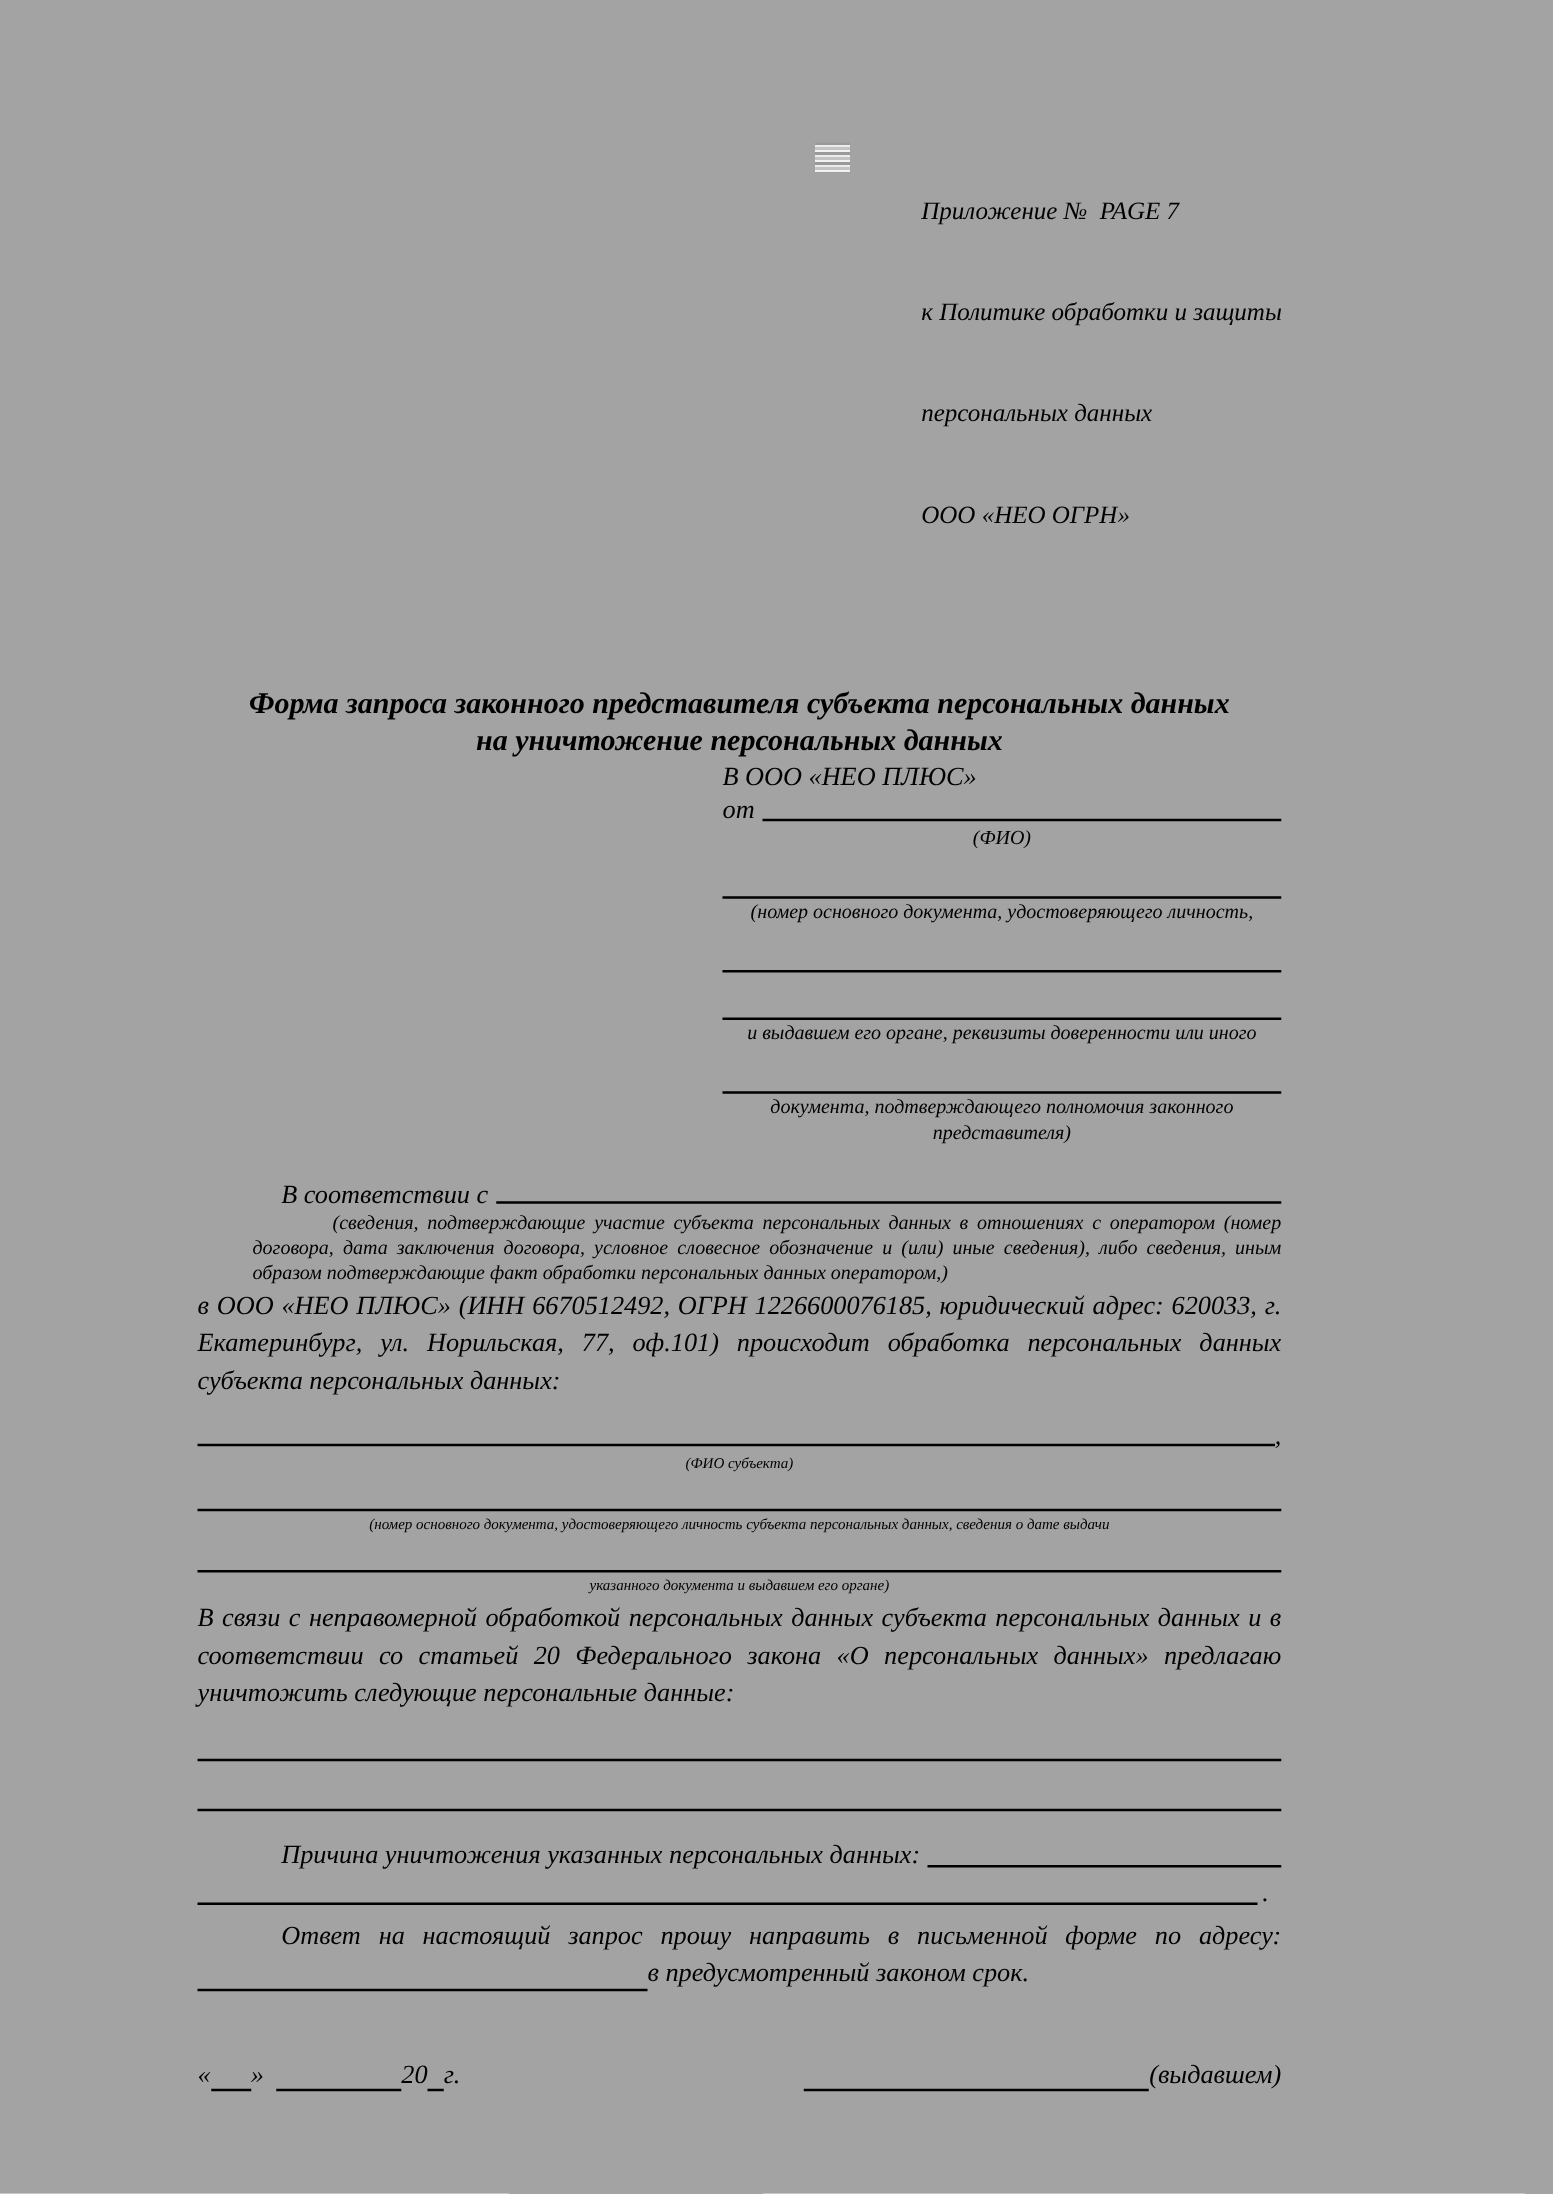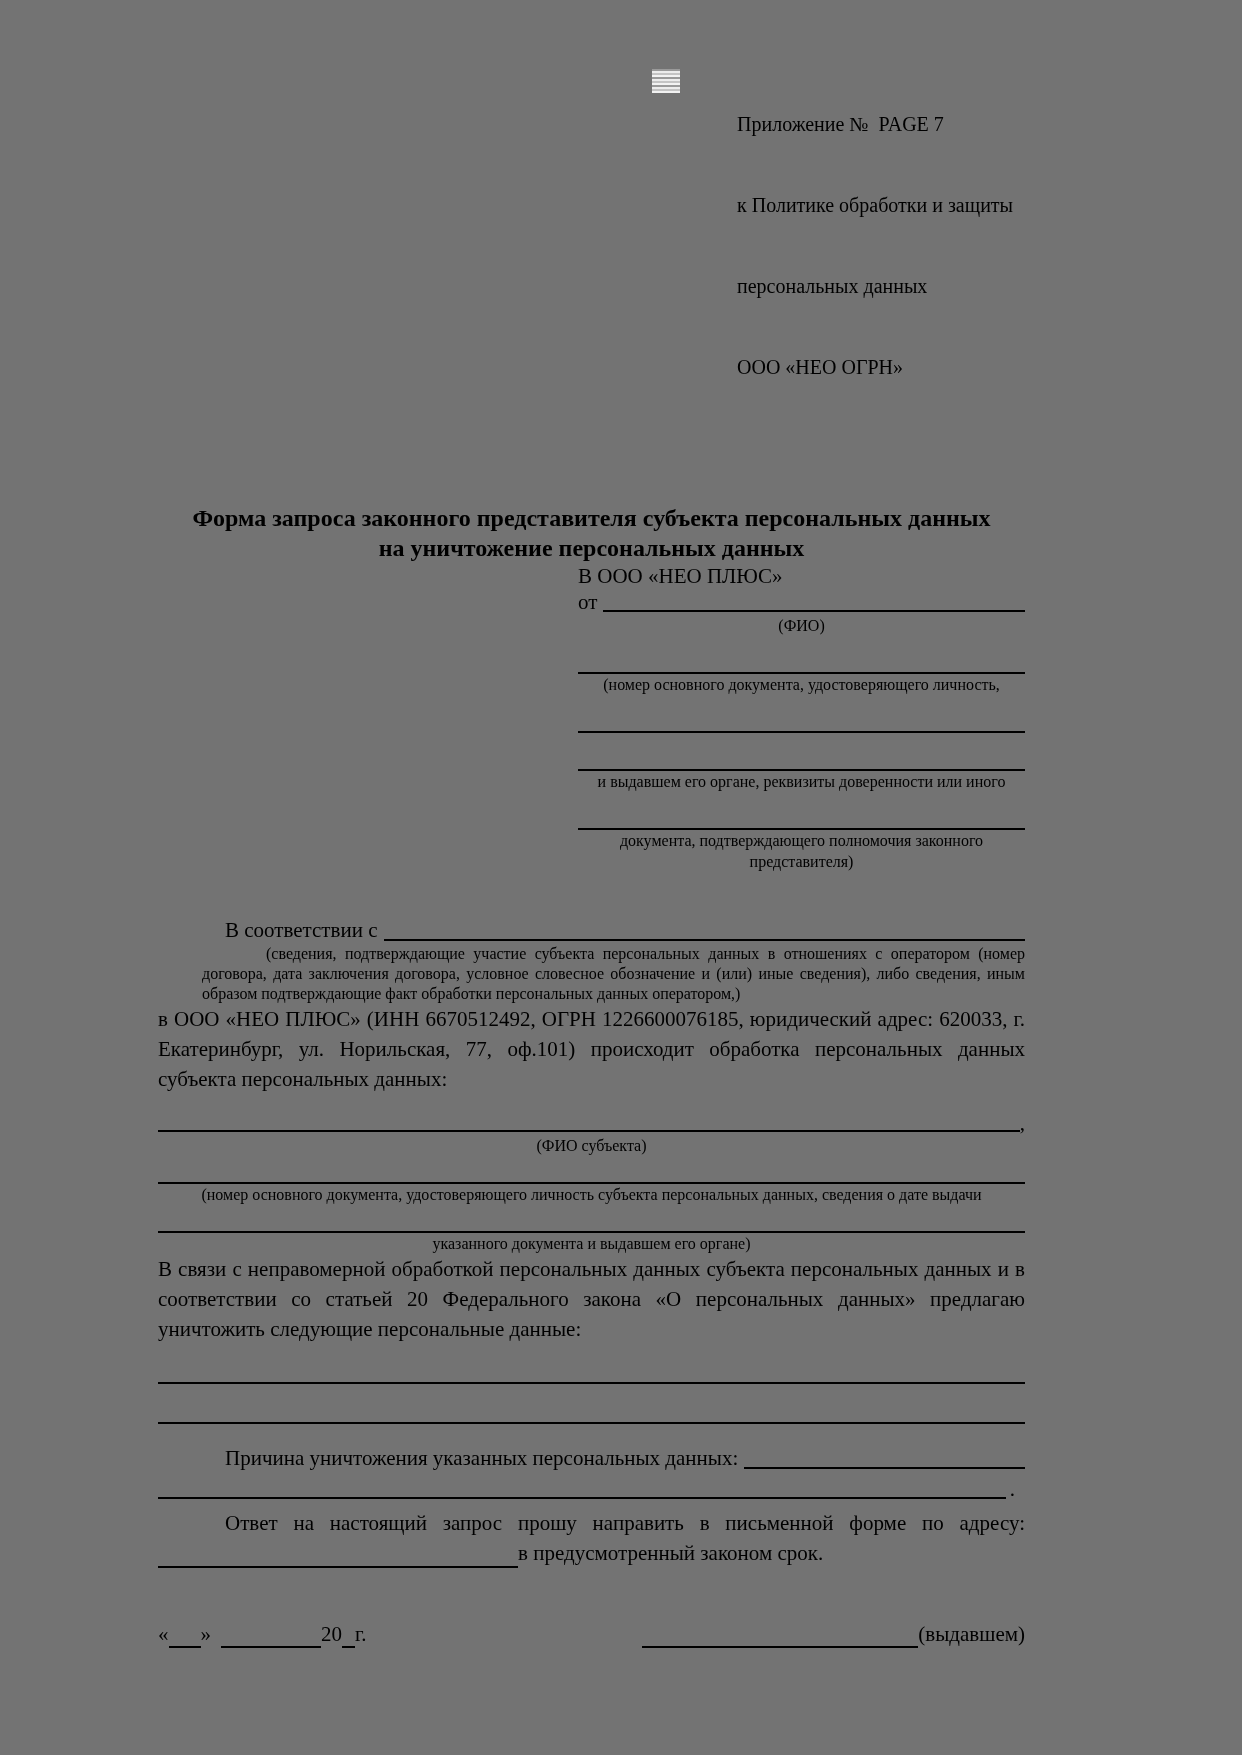--- a/index.html
+++ b/index.html
@@ -1,51 +1,52 @@
 <!DOCTYPE html>
 <html lang="ru"><head>
 <meta charset="utf-8">
 <style>
   html,body { margin:0; padding:0; background:#ffffff; }
   .page {
     position: relative;
     width: 1242px;
     height: 1755px;
     box-sizing: border-box;
-    padding: 57px 217px 0 158px;
-    background: #737373;
+    padding: 102px 217px 0 158px;
+    background: #a3a3a3;
     color: #000000;
     font-family: "Liberation Serif", "DejaVu Serif", serif;
     font-size: 21px;
     overflow: hidden;
+    font-style: italic;
   }
   
   .header-row { position: relative; min-height: 110px; }
   .obj-icon {
     position: absolute; left: 494px; top: 12px;
     width: 28px; height: 24px;
     background: repeating-linear-gradient(#9a9a9a 0 2px, #ececec 2px 4px, #c4c4c4 4px 6px, #f2f2f2 6px 8px);
   }
   .header-block { margin-left: 579px; font-size: 20px; line-height: 27px; white-space: pre; }
   
   .title { margin-top: 68px; text-align: center; font-weight: bold; font-size: 24px; line-height: 30px; }
   
   .addressee { width: 447px; margin-left: auto; margin-right: 0; }
   .addr-to { line-height: 27px; }
   .flex-row { display: flex; align-items: flex-end; }
   .flex-line { flex: 1 1 auto; border-bottom: 2px solid #000; margin: 0 0 3px 6px; height: 20px; }
   .addr-line { border-bottom: 2px solid #000; height: 2px; margin-top: 34px; }
   .caption { font-size: 16px; line-height: 21px; text-align: center; }
   
-  .accordance-row { display: flex; align-items: flex-end; margin-top: 44px; padding-left: 67px; line-height: 28px; }
+  .accordance-row { display: flex; margin-top: 24px; padding-left: 67px; line-height: 28px; }
   .note { font-size: 16px; line-height: 20px; text-align: justify; text-indent: 64px; margin-left: 44px; }
   .para { text-align: justify; line-height: 30px; }
   .full-line-row { display: flex; align-items: flex-end; margin-top: 16px; line-height: 24px; }
   .full-line-row .flex-line { margin-left: 0; }
-  .wide-caption { font-size: 16px; line-height: 21px; text-align: center; }
+  .wide-caption { font-size: 12px; line-height: 21px; text-align: center; }
   .mid-line { border-bottom: 2px solid #000; height: 2px; margin-top: 24px; }
   .blank-line { border-bottom: 2px solid #000; height: 2px; margin-top: 36px; }
   .reason-row { display: flex; align-items: flex-end; margin-top: 20px; padding-left: 67px; line-height: 28px; }
   .period-row { display: flex; align-items: flex-end; line-height: 26px; margin-top: 4px; }
   .period-row .flex-line { margin-left: 0; margin-right: 4px; }
   .period-row .tail { flex: 0 0 auto; margin-right: 10px; }
   .reply-1 { margin-top: 6px; padding-left: 67px; line-height: 30px; text-align: justify; text-align-last: justify; }
   .reply-2 { display: flex; align-items: flex-end; line-height: 30px; }
   .reply-2 .lead-line { flex: 0 0 360px; border-bottom: 2px solid #000; height: 22px; }
   

